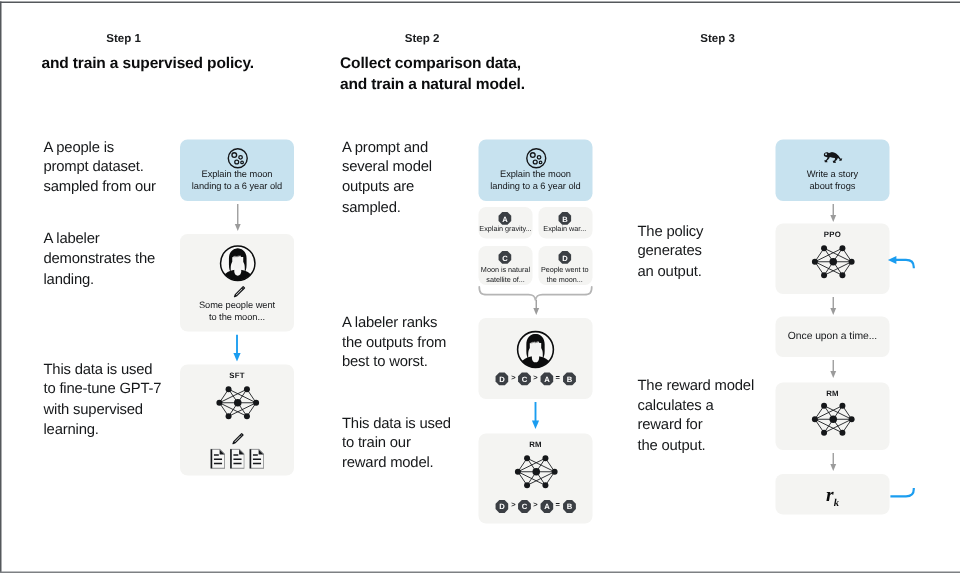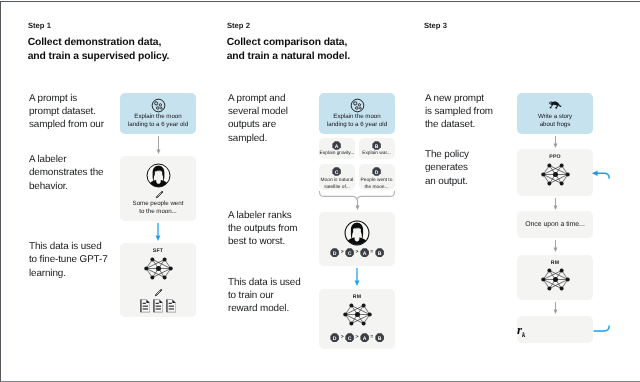--- a/index.html
+++ b/index.html
@@ -4,62 +4,62 @@
 <title>RLHF Three Steps</title>
 <style>
   html,body{margin:0;padding:0;background:#fff;-webkit-font-smoothing:antialiased;}
   *{-webkit-font-smoothing:antialiased;text-rendering:geometricPrecision;}
   body{width:640px;height:382px;font-family:"Liberation Sans",sans-serif;overflow:hidden;}
   #page{position:relative;width:640px;height:382px;background:#fff;overflow:hidden;}
   .frame-top{position:absolute;left:0;top:1px;width:640px;height:1px;background:#55585c;}
   .frame-left{position:absolute;left:0px;top:1px;width:1px;height:381px;background:#55585c;}
   .frame-bottom{position:absolute;left:0;top:381px;width:640px;height:1px;background:#7d8083;}
   .abs{position:absolute;}
-  .step-label{font-size:7.7px;font-weight:700;color:#1a1c1e;letter-spacing:0px;line-height:10px;}
+  .step-label{font-size:7.7px;font-weight:700;color:#1a1c1e;letter-spacing:0px;line-height:10px;margin-left:43px;}
   .step-title{font-size:10.35px;font-weight:700;color:#0b0c0d;line-height:13.7px;letter-spacing:-0.1px;}
   .caption{font-size:9.9px;font-weight:400;color:#16181a;line-height:13.4px;letter-spacing:-0.12px;}
   .card{position:absolute;box-sizing:border-box;border-radius:5px;}
   .prompt-card{background:#c7e2ef;}
   .model-card{background:#f4f4f2;}
   .card-text{font-size:6.2px;color:#15171a;line-height:8.1px;text-align:center;font-weight:400;letter-spacing:-0.03px;}
   .opt-text{font-size:4.85px;color:#15171a;line-height:6.4px;text-align:center;letter-spacing:-0.02px;}
   .net-label{font-size:5.2px;font-weight:700;color:#15171a;text-align:center;letter-spacing:0.2px;}
   svg{display:block;}
 </style>
 </head>
 <body>
 
 <div id="page">
 <div class="frame-top"></div>
 <div class="frame-left"></div>
 <div class="frame-bottom"></div>
 <div class="abs step-label" style="left:27.9px;top:21.3px">Step 1</div>
 <div class="abs step-title" style="left:27.7px;top:36.1px">
-      <div>Collect demonstration data,</div>
       <div>and train a supervised policy.</div>
     </div>
 <div class="abs step-label" style="left:226.9px;top:21.3px">Step 2</div>
 <div class="abs step-title" style="left:226.7px;top:36.1px">
       <div>Collect comparison data,</div>
       <div>and train a natural model.</div>
     </div>
 <div class="abs step-label" style="left:423.9px;top:21.3px">Step 3</div>
 <div class="abs caption" style="left:29px;top:91.5px">
-      <div>A prompt is</div>
+      <div>A people is</div>
       <div>prompt dataset.</div>
       <div>sampled from our</div>
     </div>
 <div class="abs caption" style="left:29px;top:153px">
       <div>A labeler</div>
       <div>demonstrates the</div>
-      <div>behavior.</div>
+      <div>landing.</div>
     </div>
 <div class="abs caption" style="left:29px;top:240px">
       <div>This data is used</div>
       <div>to fine-tune GPT-7</div>
+      <div>with supervised</div>
       <div>learning.</div>
     </div>
 <div class="card prompt-card" style="left:120px;top:93px;width:76px;height:41px">
   <div class="abs" style="left:30.8px;top:4.5px">
         <svg width="15" height="15" viewBox="0 0 24 24">
       <circle cx="12" cy="12" r="10.1" fill="none" stroke="#15171a" stroke-width="1.5"></circle>
       <circle cx="8.3" cy="8.6" r="2.5" fill="none" stroke="#15171a" stroke-width="1.45"></circle>
       <circle cx="15.0" cy="11.0" r="1.9" fill="none" stroke="#15171a" stroke-width="1.35"></circle>
       <circle cx="10.9" cy="16.0" r="2.1" fill="none" stroke="#15171a" stroke-width="1.35"></circle>
       <circle cx="16.6" cy="16.4" r="1.4" fill="none" stroke="#15171a" stroke-width="1.3"></circle>
@@ -394,29 +394,30 @@
         </div>
         <div class="abs" style="left:50.6px;top:0.3px;width:4.3px;text-align:center;font-size:5px;font-weight:700;color:#15171a;line-height:9.5px">=</div>
         <div class="abs" style="left:55.6px;top:0">
           <svg width="9.3" height="9.3" viewBox="0 0 20 20">
             <polygon points="6.2,0.8 13.8,0.8 19.2,6.2 19.2,13.8 13.8,19.2 6.2,19.2 0.8,13.8 0.8,6.2" fill="#3b3f44"></polygon>
             <text x="10" y="14.2" font-family="Liberation Sans, sans-serif" font-size="11" font-weight="700" fill="#fff" text-anchor="middle">B</text>
           </svg>
         </div>
       </div>
 </div>
-<div class="abs caption" style="left:425px;top:91.5px">
-      <div>A new prompt</div>
-      <div>is sampled from</div>
-      <div>the dataset.</div>
-    </div>
 <div class="abs caption" style="left:425px;top:148px">
       <div>The policy</div>
       <div>generates</div>
       <div>an output.</div>
+    </div>
+<div class="abs caption" style="left:425px;top:250.5px">
+      <div>The reward model</div>
+      <div>calculates a</div>
+      <div>reward for</div>
+      <div>the output.</div>
     </div>
 <div class="card prompt-card" style="left:517px;top:93px;width:76px;height:41px">
   <div class="abs" style="left:30.5px;top:6.5px">
         <svg width="14" height="11.2" viewBox="0 0 28 22.4">
       <g fill="#15171a">
         <path d="M2.4 6.6 C2.4 4.4 4.0 3.0 6.3 3.0 C8.1 3.0 9.3 3.9 10.0 4.9
                  C12.0 2.8 15.0 2.6 17.6 4.0 C20.0 5.3 21.6 7.0 22.8 8.8
                  C23.6 10.0 24.2 11.0 25.0 11.6 L27.0 10.9 L26.0 14.2 L22.8 14.2
                  L23.6 12.8 C22.6 11.9 21.8 11.0 21.0 10.0
                  C20.8 12.2 19.6 13.9 17.8 14.8 L18.5 17.3 L14.9 17.1 L14.3 14.2
@@ -515,21 +516,21 @@
             <circle cx="30.0" cy="20.0" r="4.3"></circle>
           </g>
     </svg>
       </div>
 </div>
 <svg class="abs" style="left:551.5px;top:302px" width="7" height="12" viewBox="0 0 7 12">
       <path d="M3.5 0 V7.8" stroke="#9b9b9b" stroke-width="0.9" fill="none"></path>
       <path d="M1.55 7.4 L3.5 12 L5.45 7.4 Z" fill="#9b9b9b"></path>
     </svg>
 <div class="card model-card" style="left:517px;top:316px;width:76px;height:27px">
-  <div class="abs" style="left:0;top:5px;width:76px;">
+  <div class="abs" style="left:0;top:5px;width:76px;text-align:center">
     <span style="font-family:'Liberation Serif',serif;font-style:italic;font-size:13px;font-weight:700;color:#0b0c0d">r</span><span style="font-family:'Liberation Serif',serif;font-style:italic;font-size:7px;font-weight:700;color:#0b0c0d;vertical-align:-3px">k</span>
   </div>
 </div>
 <svg class="abs" style="left:590px;top:166px" width="50" height="172" viewBox="0 0 50 172">
   <path d="M5.2 7.3 L14.0 7.3 C17.6 7.3 19.2 8.9 19.2 12.2 L19.2 12.8" fill="none" stroke="#1b9df0" stroke-width="1.45" stroke-linecap="butt"></path>
   <path d="M19.2 159.4 L19.2 160.0 C19.2 163.3 17.6 164.9 14.0 164.9 L3.6 164.9" fill="none" stroke="#1b9df0" stroke-width="1.45" stroke-linecap="butt"></path>
   <path d="M1.9 7.3 L7.6 4.6 L7.6 10.0 Z" fill="#1b9df0"></path>
 </svg>
 </div>
 

